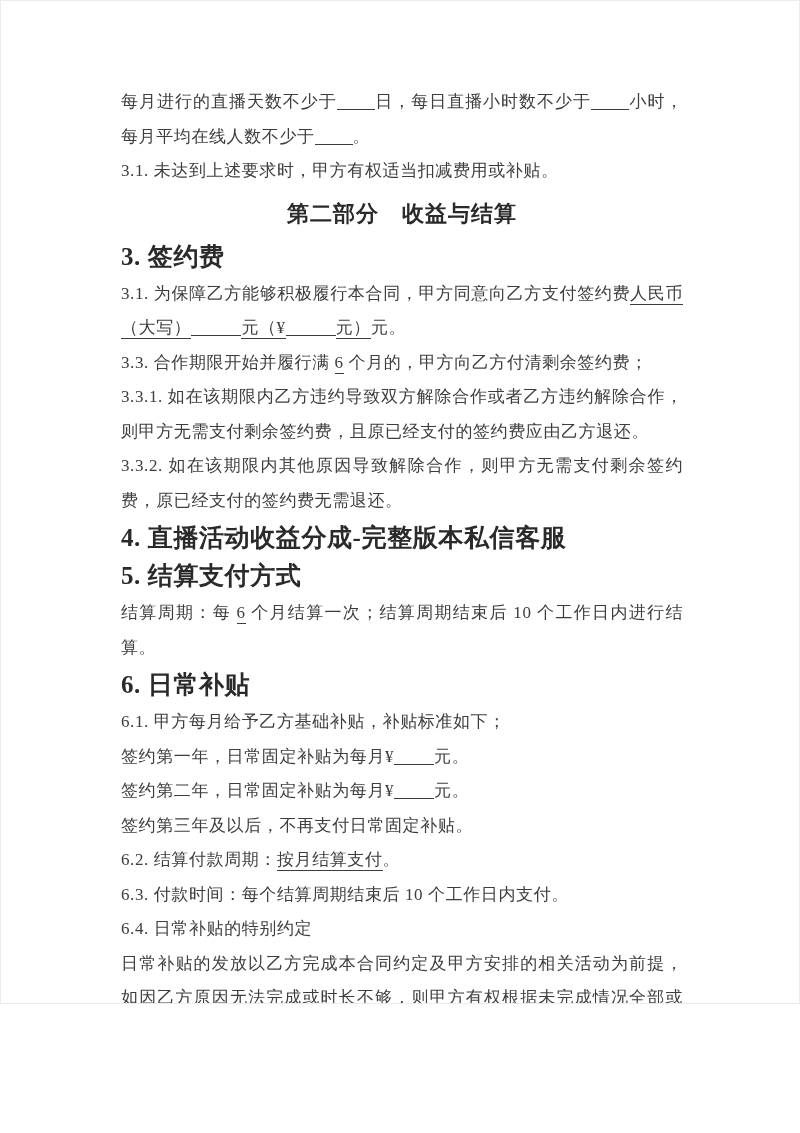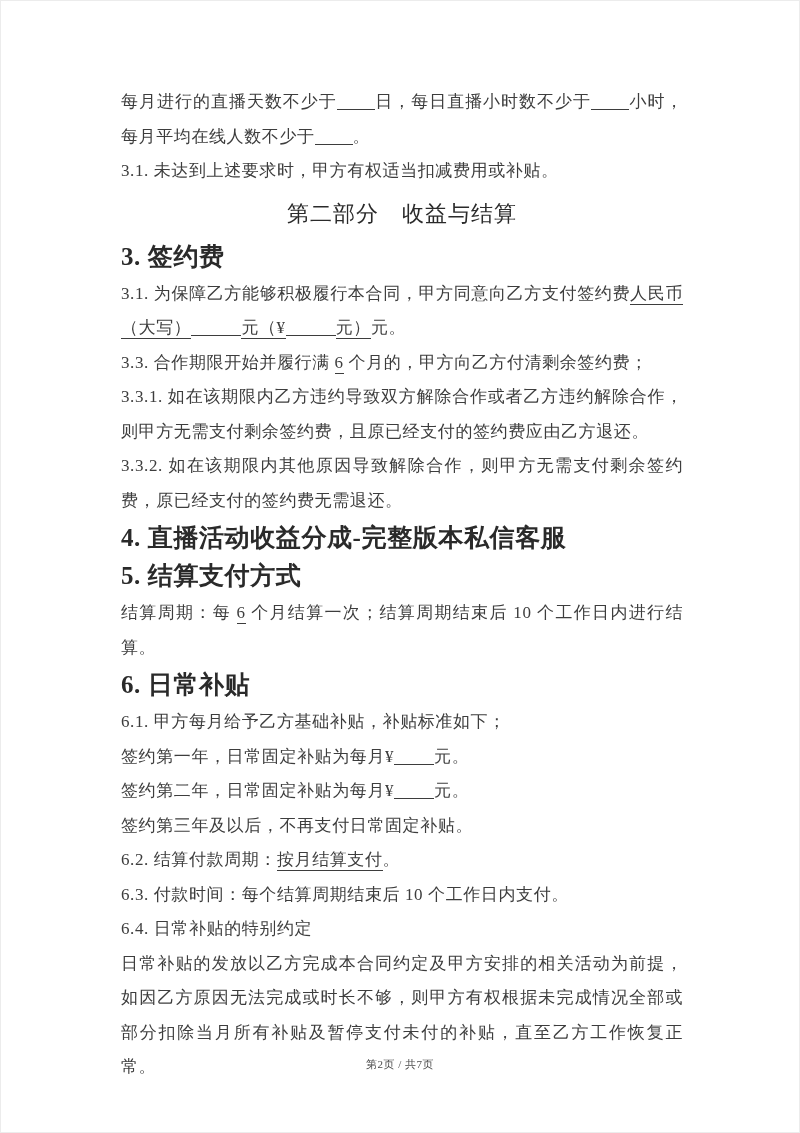--- a/index.html
+++ b/index.html
@@ -3,21 +3,21 @@
 <meta charset="utf-8">
 <style>
   html, body {
     margin: 0;
     padding: 0;
     background: #ffffff;
   }
   .page {
     position: relative;
     width: 800px;
-    height: 1133px;
+    height: 1004px;
     margin: 0 auto;
     background: #ffffff;
     box-sizing: border-box;
     border: 1px solid #ececec;
     overflow: hidden;
     font-family: "Liberation Serif", "DejaVu Serif", serif;
     color: #3d3d3d;
   }
   .content {
     position: absolute;
@@ -30,21 +30,21 @@
     font-size: 17px;
     line-height: 34.5px;
     letter-spacing: 0.6px;
     text-align: justify;
     color: #3d3d3d;
   }
   .content h1.part-title {
     margin: 6px 0 6px 0;
     font-size: 22px;
     line-height: 38px;
-    font-weight: normal;
+    font-weight: bold;
     text-align: center;
     letter-spacing: 1px;
     color: #2a2a2a;
   }
   .content h2.heading {
     margin: 2px 0 2px 0;
     font-size: 25px;
     line-height: 36px;
     font-weight: bold;
     letter-spacing: 0.6px;

